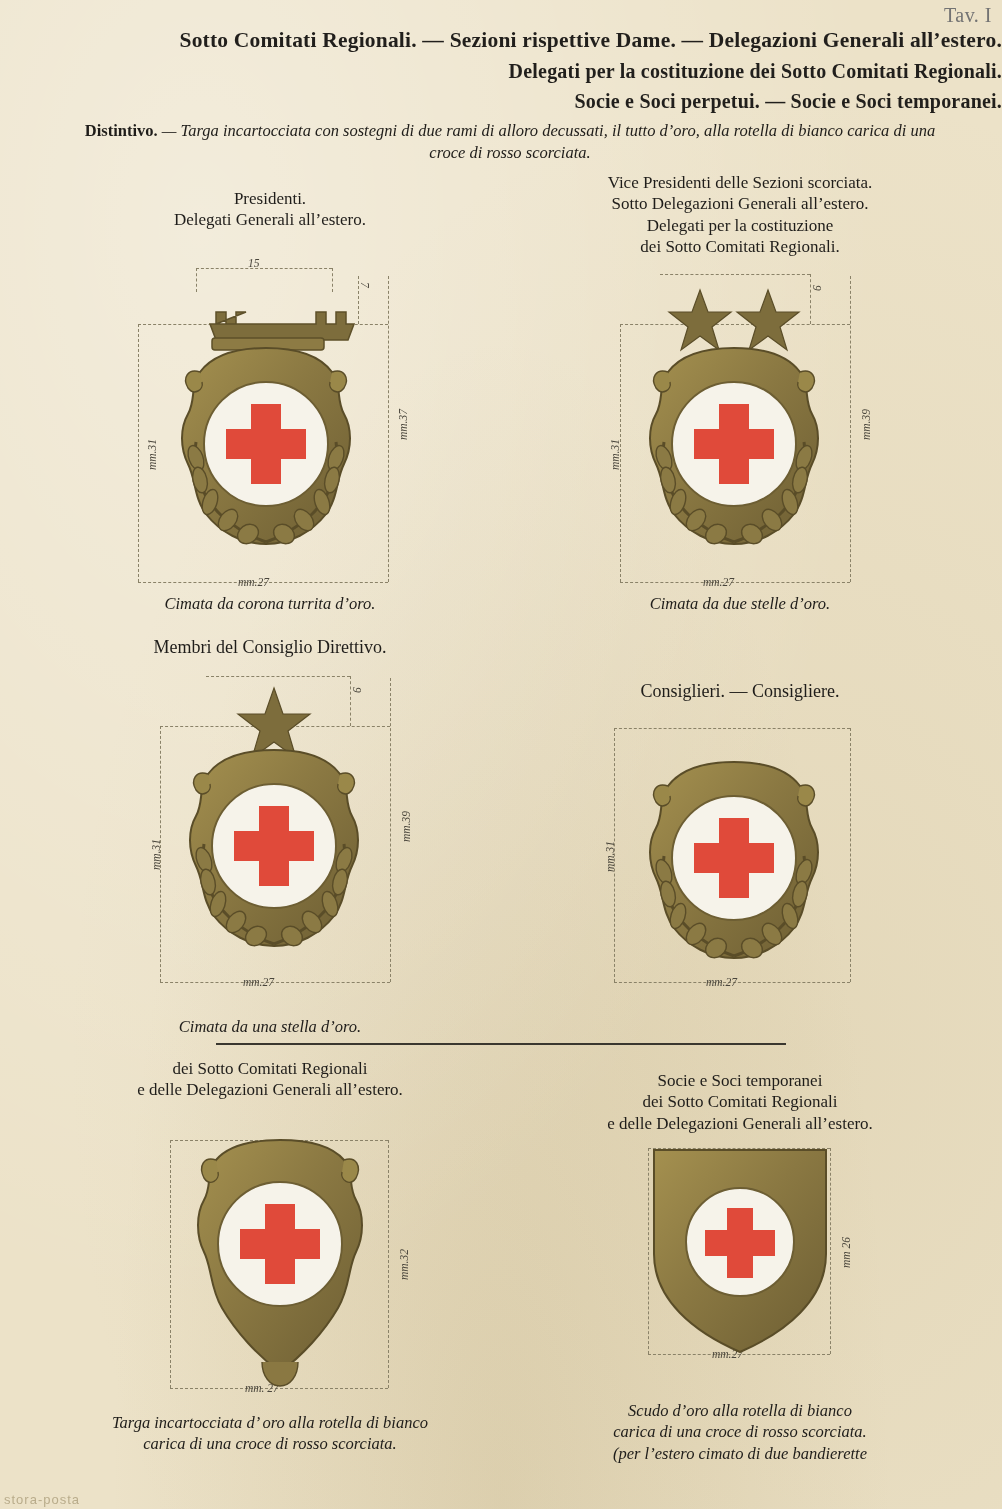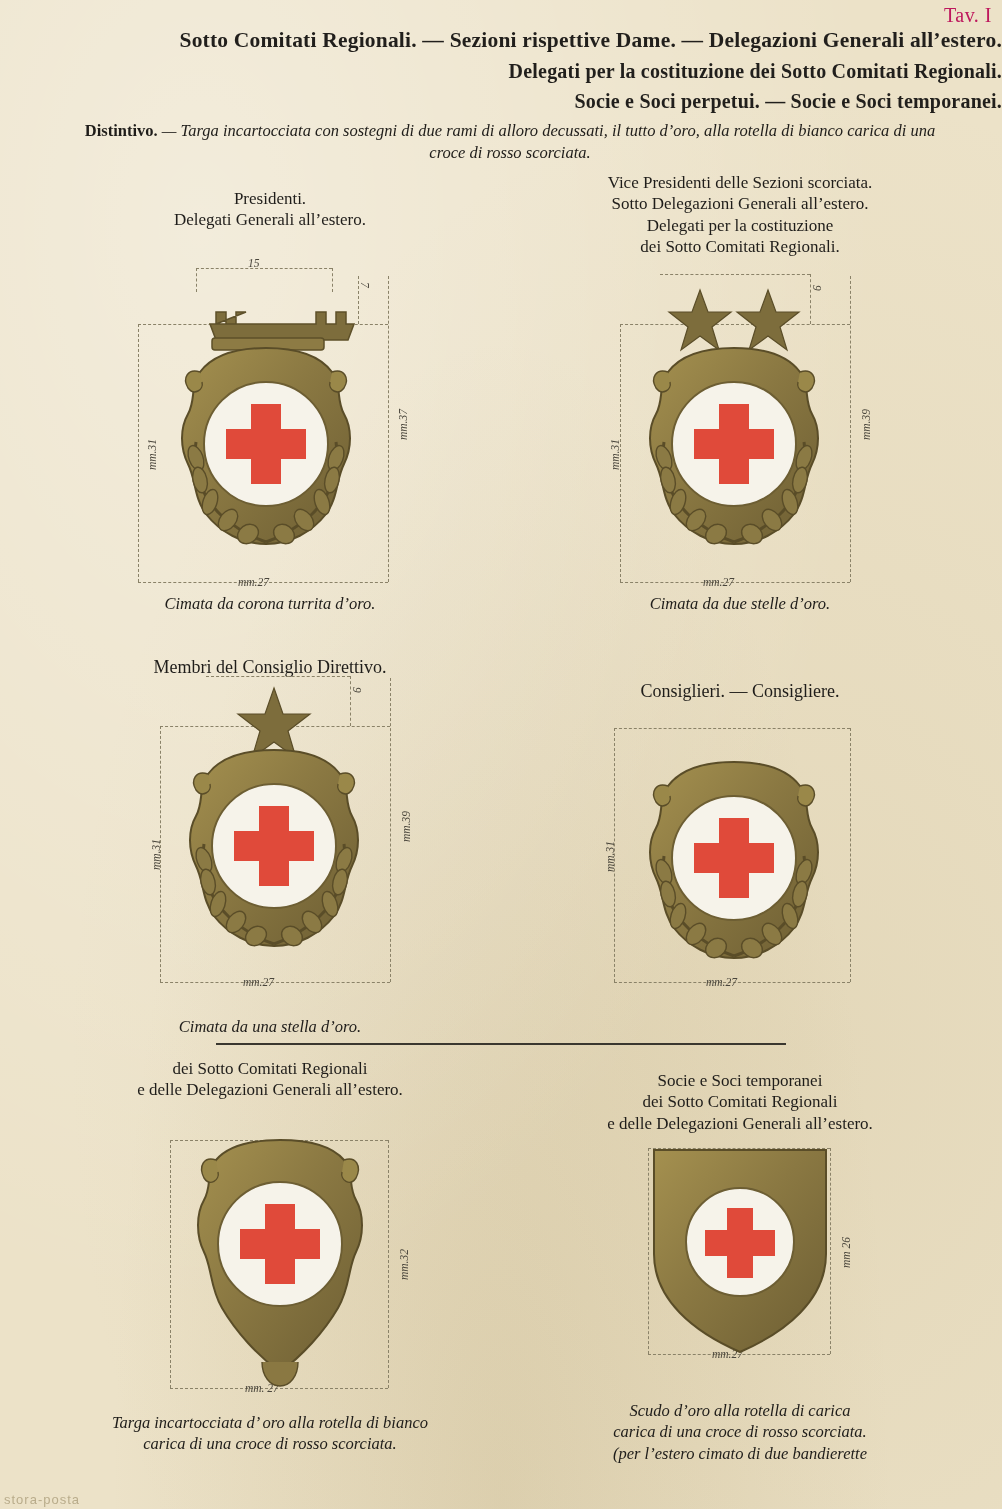--- a/index.html
+++ b/index.html
@@ -27,21 +27,21 @@
       radial-gradient(ellipse at 80% 70%, rgba(190,170,120,0.18), rgba(255,255,255,0) 65%),
       radial-gradient(ellipse at 50% 100%, rgba(180,160,110,0.25), rgba(255,255,255,0) 55%);
     pointer-events: none;
   }
   .tav {
     position: absolute;
     top: 4px;
     right: 10px;
     font-size: 20px;
     letter-spacing: 0.5px;
-    color: #be185d;
+    color: #737373;
   }
   .title-block {
     position: absolute;
     top: 28px;
     left: 0;
     width: 1002px;
     text-align: right;
     color: #211f1c;
   }
   .title-line1 {
@@ -280,21 +280,21 @@
         <ellipse cx="166" cy="248" rx="8" ry="12" transform="rotate(-38 166 248)"></ellipse>
         <ellipse cx="146" cy="262" rx="9" ry="11" transform="rotate(-55 146 262)"></ellipse>
       </g>
       <circle cx="128" cy="172" r="62" fill="#f6f3ea" stroke="#6d5e33" stroke-width="2"></circle>
       <path d="M113 132 h30 v25 h25 v30 h-25 v25 h-30 v-25 h-25 v-30 h25 z" fill="#e04a3a"></path>
     </svg>
   </div>
 
   <div class="caption-bottom" style="left:520px; top:593px; width:440px;">Cimata da due stelle d’oro.</div>
 
-  <div class="caption-top" style="left:60px; top:636px; width:420px; font-size:18px;margin-top:20px;">
+  <div class="caption-top" style="left:60px; top:636px; width:420px; font-size:18px;">
     <div>Membri del Consiglio Direttivo.</div>
   </div>
 
   <div class="dashline-h" style="left:206px; top:676px; width:144px;"></div>
   <div class="dashline-v" style="left:350px; top:676px; height:50px;"></div>
   <div class="dim-v" style="left:363px; top:687px; transform:rotate(90deg);">9</div>
 
   <div class="dashline-h" style="left:160px; top:726px; width:230px;"></div>
   <div class="dashline-v" style="left:160px; top:726px; height:256px;"></div>
   <div class="dashline-v" style="left:390px; top:678px; height:304px;"></div>
@@ -470,20 +470,20 @@
           <stop offset="100%" stop-color="#6d5e33"></stop>
         </linearGradient>
       </defs>
       <path d="M8 4 h172 v104 c0 46 -40 78 -86 98 C 48 186, 8 154, 8 108 Z" fill="url(#g6)" stroke="#5a4d28" stroke-width="2"></path>
       <circle cx="94" cy="96" r="54" fill="#f6f3ea" stroke="#6d5e33" stroke-width="2"></circle>
       <path d="M81 62 h26 v22 h22 v26 h-22 v22 h-26 v-22 h-22 v-26 h22 z" fill="#e04a3a"></path>
     </svg>
   </div>
 
   <div class="caption-bottom" style="left:520px; top:1400px; width:440px;">
-    <div>Scudo d’oro alla rotella di carica</div>
+    <div>Scudo d’oro alla rotella di bianco</div>
     <div>carica di una croce di rosso scorciata.</div>
     <div>(per l’estero cimato di due bandierette</div>
   </div>
 
   <div class="watermark">stora-posta</div>
 
 </div>
 
 </body></html>

